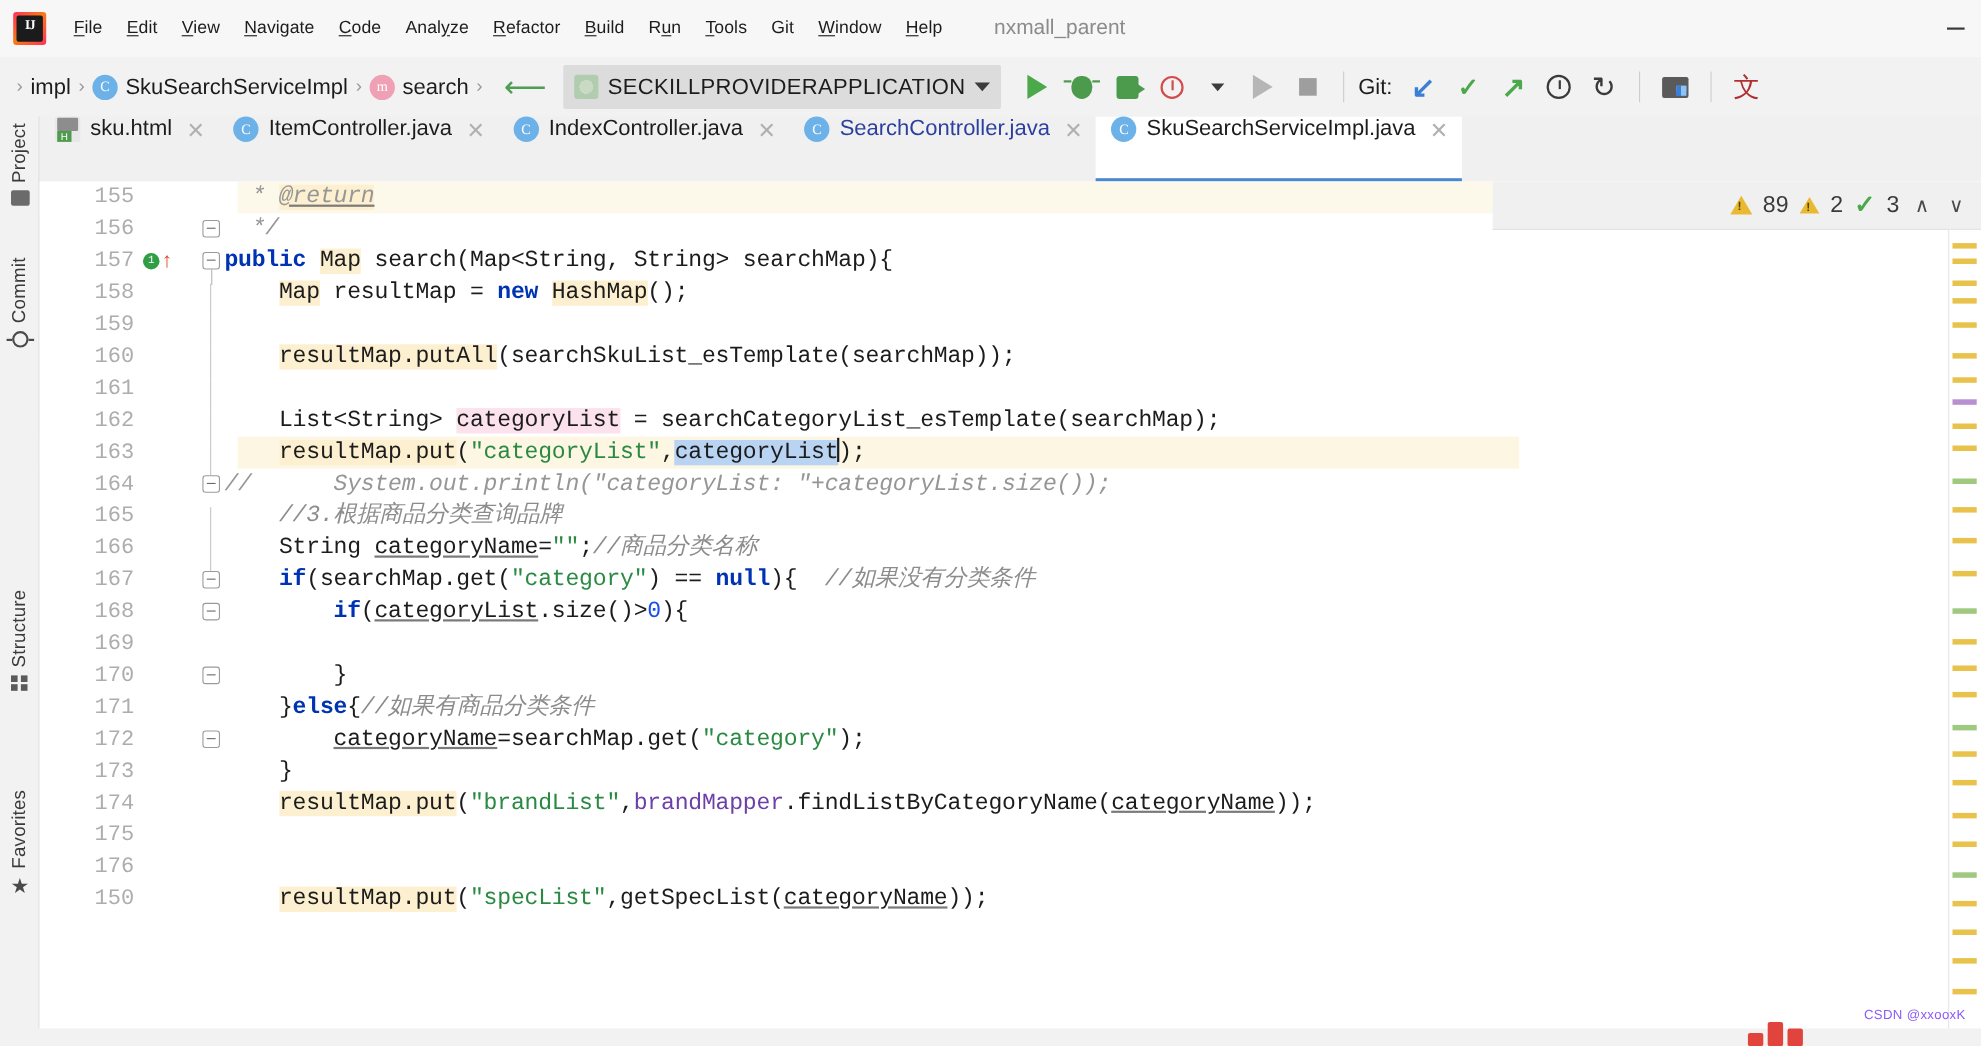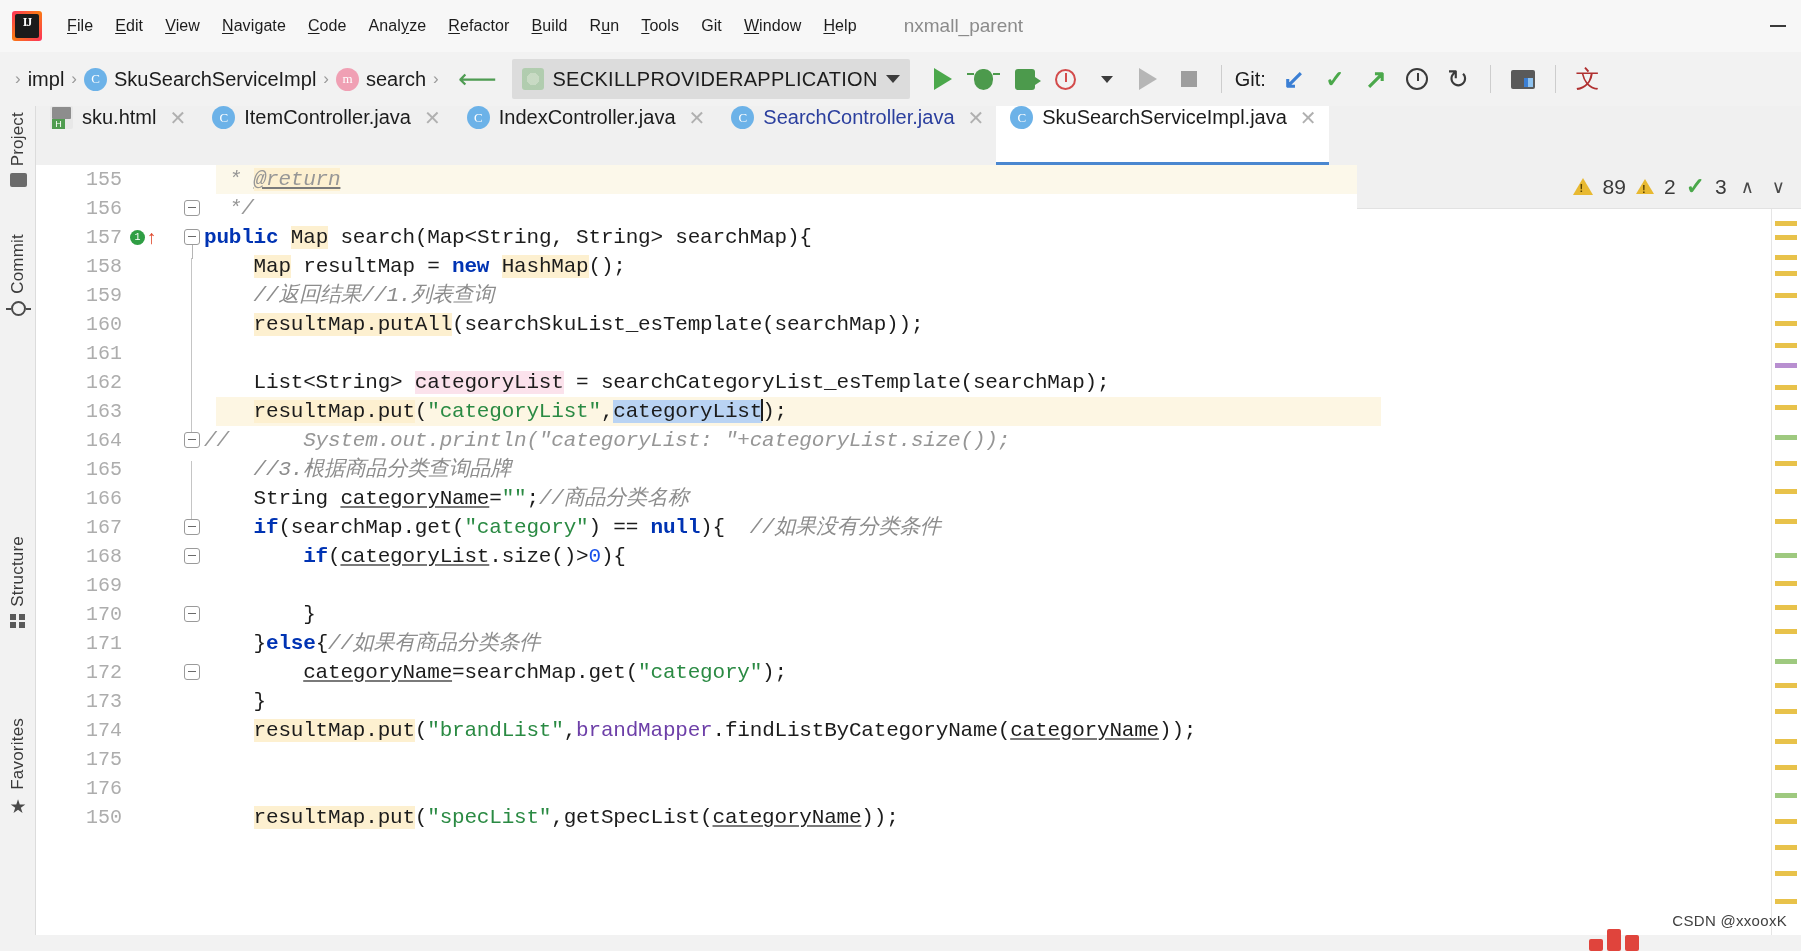--- a/index.html
+++ b/index.html
@@ -329,21 +329,21 @@
     background: #c9c9c9; border-radius: 5px;
   }
 
   
   .bottomstrip {
     position: absolute; left: 0; bottom: 0; width: 1801px; height: 16px;
     background: #f2f2f2;
   }
   .watermark {
     position: absolute; right: 14px; bottom: 22px;
-    font-size: 15px; color: #404040; letter-spacing: 0.3px;
+    font-size: 12px; color: #8b5cf6; letter-spacing: 0.3px;
   }
   .wm-logo {
     position: absolute; right: 160px; bottom: 0px; width: 52px; height: 30px;
   }
   .wm-logo i {
     position: absolute; bottom: 0; width: 14px; background: #e0443c; border-radius: 2px;
   }
 </style>
 </head>
 <body>
@@ -605,21 +605,20 @@
       <div class="fold" style="top:383px;"></div>
       <div class="fold" style="top:441px;"></div>
       <div class="fold" style="top:499px;"></div>
     </div>
 
     <div class="code-area">
       <div class="cline" style="top:0px;"><span class="cmt">  * </span><span class="cmt hy und">@return</span></div>
       <div class="cline" style="top:29px;"><span class="cmt">  */</span></div>
       <div class="cline" style="top:87px;">    <span class="hy">Map</span> resultMap = <span class="k">new</span> <span class="hy">HashMap</span>();</div>
       <div class="cline" style="top:58px;"><span class="k">public</span> <span class="hy">Map</span> <span class="meth" style="color:#1c1c1c">search</span>(Map&lt;String, String&gt; searchMap){</div>
-      <div class="cline" style="top:116px;">    <span class="cmtg">//返回结果//1.列表查询</span></div>
       <div class="cline" style="top:145px;">    <span class="hy">resultMap.putAll</span>(searchSkuList_esTemplate(searchMap));</div>
       <div class="cline" style="top:203px;">    List&lt;String&gt; <span class="hp">categoryList</span> = searchCategoryList_esTemplate(searchMap);</div>
       <div class="cline" style="top:232px;">    <span class="hy">resultMap.put</span>(<span class="str">"categoryList"</span>,<span class="hb">categoryList</span><span class="caret"></span>);</div>
       <div class="cline" style="top:261px;"><span class="cmt">//      System.out.println("categoryList: "+categoryList.size());</span></div>
       <div class="cline" style="top:290px;">    <span class="cmtg">//3.根据商品分类查询品牌</span></div>
       <div class="cline" style="top:319px;">    String <span class="und">categoryName</span>=<span class="str">""</span>;<span class="cmtg">//商品分类名称</span></div>
       <div class="cline" style="top:348px;">    <span class="k">if</span>(searchMap.get(<span class="str">"category"</span>) == <span class="k">null</span>){  <span class="cmtg">//如果没有分类条件</span></div>
       <div class="cline" style="top:377px;">        <span class="k">if</span>(<span class="und">categoryList</span>.size()&gt;<span class="num">0</span>){</div>
       <div class="cline" style="top:435px;">        }</div>
       <div class="cline" style="top:464px;">    }<span class="k">else</span>{<span class="cmtg">//如果有商品分类条件</span></div>

